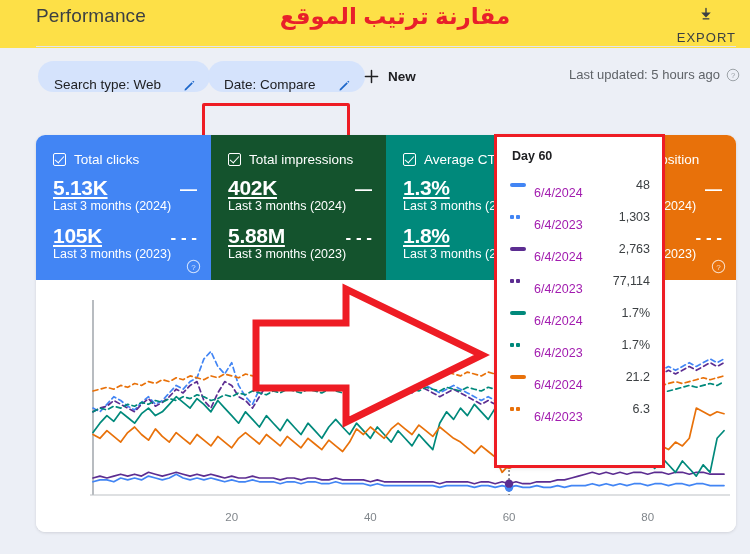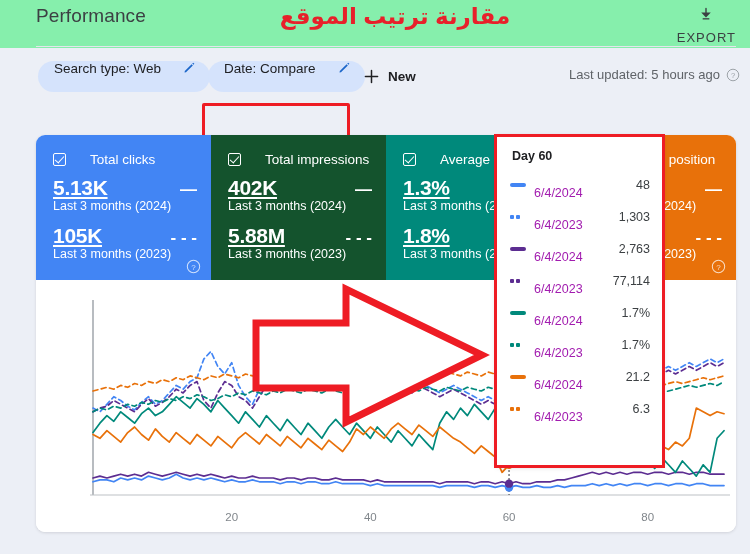--- a/index.html
+++ b/index.html
@@ -7,21 +7,21 @@
     width: 750px; height: 554px;
     background: #eceff6;
     font-family: "Liberation Sans", "DejaVu Sans", sans-serif;
     overflow: hidden;
   }
   #root { position: relative; width: 750px; height: 554px; }
 
   
   .header {
     position: absolute; left: 0; top: 0; width: 750px; height: 48px;
-    background: #86efac;
+    background: #fde047;
   }
   .header-title {
     position: absolute; left: 36px; top: 5px;
     font-size: 19px; color: #3c4043; letter-spacing: .1px;
   }
   .arabic-note {
     position: absolute; left: 255px; top: 3px; width: 280px;
     text-align: center;
     font-size: 23px; font-weight: bold; color: #e8202a;
     direction: rtl;
@@ -36,21 +36,21 @@
 
   .hdr-divider {
     position: absolute; left: 36px; top: 46px; width: 700px; height: 1px;
     background: #e4e6ec;
   }
 
   
   .filterbar { position: absolute; left: 0; top: 48px; width: 750px; height: 60px; }
   .chip {
     position: absolute; top: 13px; height: 31px;
-    display: flex; align-items: flex-start; gap: 22px;
+    display: flex; align-items: flex-end; gap: 22px;
     background: #d5e3fc; border-radius: 18px;
     padding: 0 14px 0 16px;
     font-size: 13.5px; color: #202124; white-space: nowrap;
     cursor: pointer;
   }
   #chip-search { left: 38px; }
   #chip-date   { left: 208px; }
   .pencil { width: 13px; height: 13px; display: block; }
   .chip-highlight {
     position: absolute; left: 202px; top: 55px; width: 148px; height: 43px;
@@ -74,21 +74,21 @@
   .panel {
     position: absolute; left: 36px; top: 135px; width: 700px; height: 397px;
     background: #fff; border-radius: 9px; overflow: hidden;
     box-shadow: 0 1px 3px rgba(60,64,67,.16);
   }
   .cards { position: absolute; left: 0; top: 0; width: 700px; height: 145px; display: flex; }
   .metric {
     position: relative; width: 175px; height: 145px;
     padding: 17px 14px 0 17px; color: #fff;
   }
-  .metric-head { display: flex; align-items: center; gap: 24px; }
+  .metric-head { display: flex; align-items: center; gap: 8px; }
   .cbox {
     width: 13px; height: 13px; border: 1.6px solid #fff; border-radius: 2px;
     position: relative; flex: none;
   }
   .cbox::after {
     content: ""; position: absolute; left: 3px; top: 0px;
     width: 4px; height: 8px; border: solid #fff; border-width: 0 1.7px 1.7px 0;
     transform: rotate(42deg);
   }
   .metric-name { font-size: 13.5px; white-space: nowrap; }

